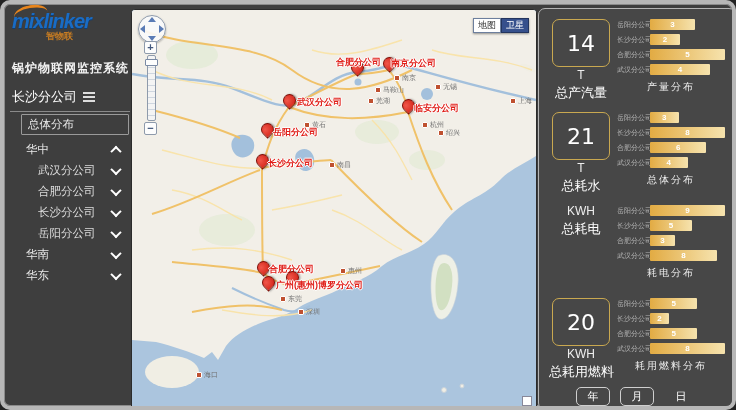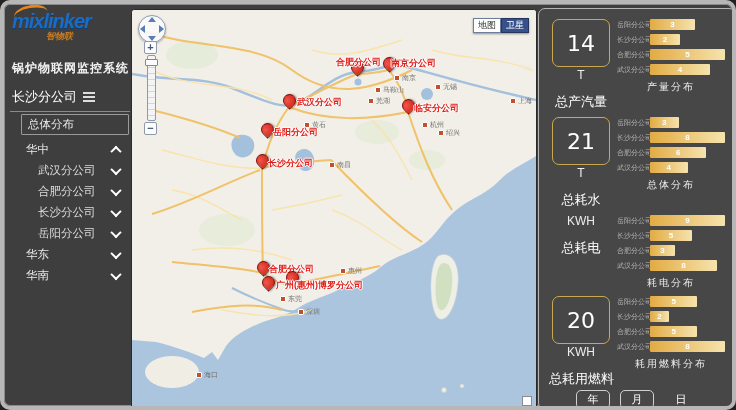--- a/index.html
+++ b/index.html
@@ -6,21 +6,21 @@
   .window{position:relative;width:736px;height:410px;box-sizing:border-box;
     background:#3e3e3e;border:4px solid #b7b7b7;border-radius:10px;overflow:hidden;
     box-shadow:inset 0 0 0 1px #8b8b8b;}
   
   .sidebar{position:absolute;left:4px;top:2px;width:122px;height:316px;}
   .logo{position:relative;height:48px;margin:4px 2px 0 4px;}
   .logo-main{font-size:20px;font-weight:bold;font-style:italic;color:#1a6cc4;letter-spacing:-1px;
     text-shadow:0 1px 0 #0c3e77;}
   .logo-swoosh{position:absolute;left:2px;top:-5px;width:34px;height:16px;
     border-top:3px solid #e8851c;border-radius:50%;transform:rotate(-10deg);}
-  .logo-sub{position:absolute;left:34px;top:20px;font-size:9px;font-style:italic;color:#c97d22;font-weight:bold;}
+  .logo-sub{position:absolute;left:34px;top:20px;font-size:9px;color:#c97d22;font-weight:bold;}
   .app-title{margin:2px 0 0 4px;font-size:12px;font-weight:bold;color:#f2f2f2;letter-spacing:1px;}
   .watch-header{display:flex;align-items:center;gap:6px;margin:8px 0 0 2px;padding:3px 2px 5px 2px;
     border-bottom:1px solid #8a8a8a;color:#fff;font-size:13px;}
   .list-icon{display:inline-block;width:12px;}
   .list-icon i{display:block;height:2px;background:#ddd;margin:2px 0;}
   .tree{margin:2px 0 0 12px;}
   .tree-row{display:flex;align-items:center;justify-content:space-between;
     padding:3px 10px 3px 6px;color:#e9e9e9;font-size:11.5px;cursor:pointer;}
   .tree-row.boxed{border:1px solid #9a9a9a;margin:2px 1px 4px 1px;padding:2px 6px;border-radius:1px;}
   .tree-row.child{padding-left:18px;color:#dcdcdc;}
@@ -62,21 +62,21 @@
   
   .stats{position:absolute;left:534px;top:4px;width:198px;height:402px;box-sizing:border-box;
     background:#474747;border:1px solid #b5b5b5;border-radius:7px;display:flex;flex-direction:column;
     padding:4px 4px 2px 4px;}
   .block{flex:1;display:flex;padding:4px 4px 0 6px;}
   .b-left{width:64px;flex:none;text-align:center;}
   .num-box{width:56px;height:46px;border:1px solid #c9a850;border-radius:7px;margin:2px auto 0 auto;
     display:flex;align-items:center;justify-content:center;}
   .num-box span{font-size:22px;color:#fff;font-family:"DejaVu Sans",sans-serif;}
   .b-unit{font-size:12px;color:#eee;margin-top:1px;}
-  .b-label{font-size:13px;color:#fff;margin-top:11px;white-space:nowrap;}
+  .b-label{font-size:13px;color:#fff;margin-top:2px;white-space:nowrap;}
   .b-right{flex:1;padding:2px 2px 0 4px;display:flex;flex-direction:column;}
   .brow{display:flex;align-items:center;margin-bottom:4px;}
   .bname{width:33px;flex:none;font-size:7px;color:#b4b4b4;white-space:nowrap;overflow:hidden;}
   .btrack{flex:1;height:11px;position:relative;}
   .bar{height:11px;background:linear-gradient(90deg,#e2ab43,#f6e3ae);border-radius:1px;
     display:flex;align-items:center;justify-content:center;}
   .bar span{font-size:8px;color:#fff;font-weight:bold;}
   .ctitle{text-align:center;font-size:10px;color:#f0f0f0;letter-spacing:2px;margin-top:1px;}
   .footer{height:22px;flex:none;display:flex;align-items:center;justify-content:center;gap:10px;}
   .tbtn{min-width:22px;padding:1px 5px;text-align:center;font-size:11px;color:#fff;cursor:pointer;
@@ -121,25 +121,25 @@
         </div>
         <div class="tree-row child">
           <span>长沙分公司</span>
           <span class="chev down"></span>
         </div>
         <div class="tree-row child">
           <span>岳阳分公司</span>
           <span class="chev down"></span>
         </div>
         <div class="tree-row">
+          <span>华南</span>
+          <span class="chev down"></span>
+        </div>
+        <div class="tree-row">
           <span>华东</span>
-          <span class="chev down"></span>
-        </div>
-        <div class="tree-row">
-          <span>华南</span>
           <span class="chev down"></span>
         </div>
       </div>
   </aside>
 
   <div class="map">
     <svg width="404" height="400" viewBox="0 0 404 400">
       <rect x="0" y="0" width="404" height="400" fill="#abc5de"></rect>
       <path d="M0,0 H404 V146 C392,154 380,158 368,170 C352,186 338,188 322,202
                C310,212 304,226 292,234 C278,244 262,246 250,256 C236,268 222,272 206,280

